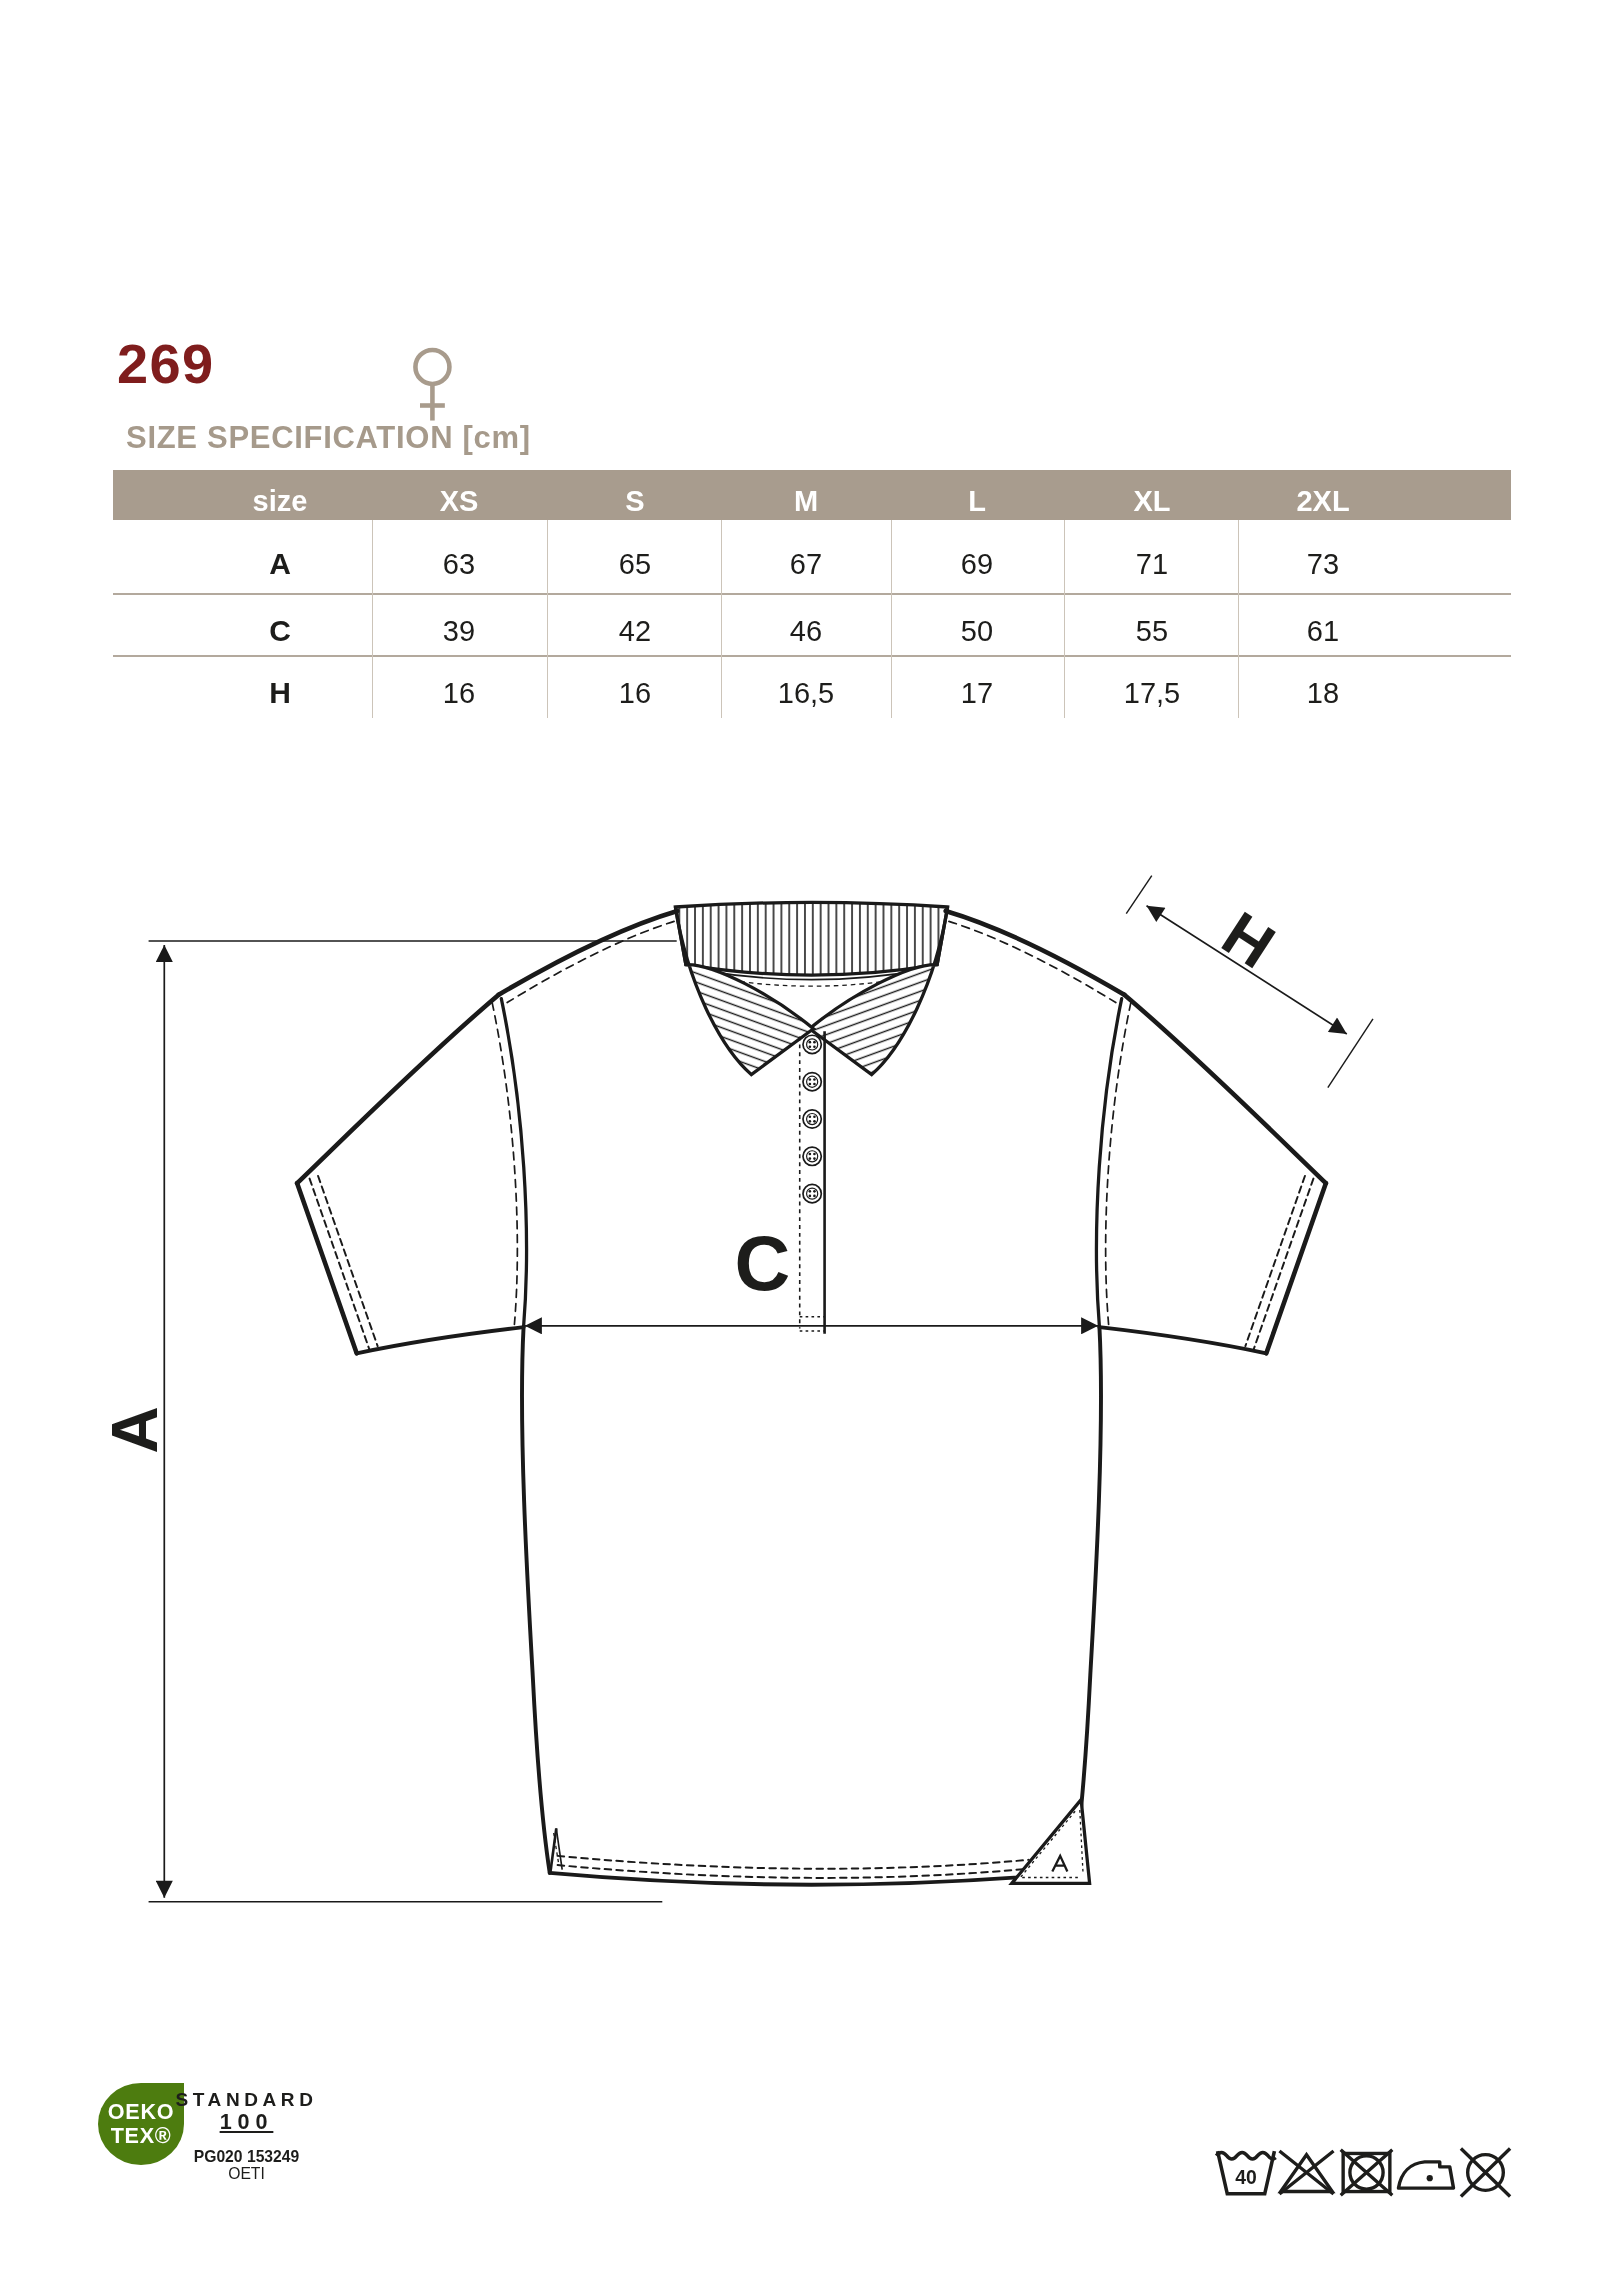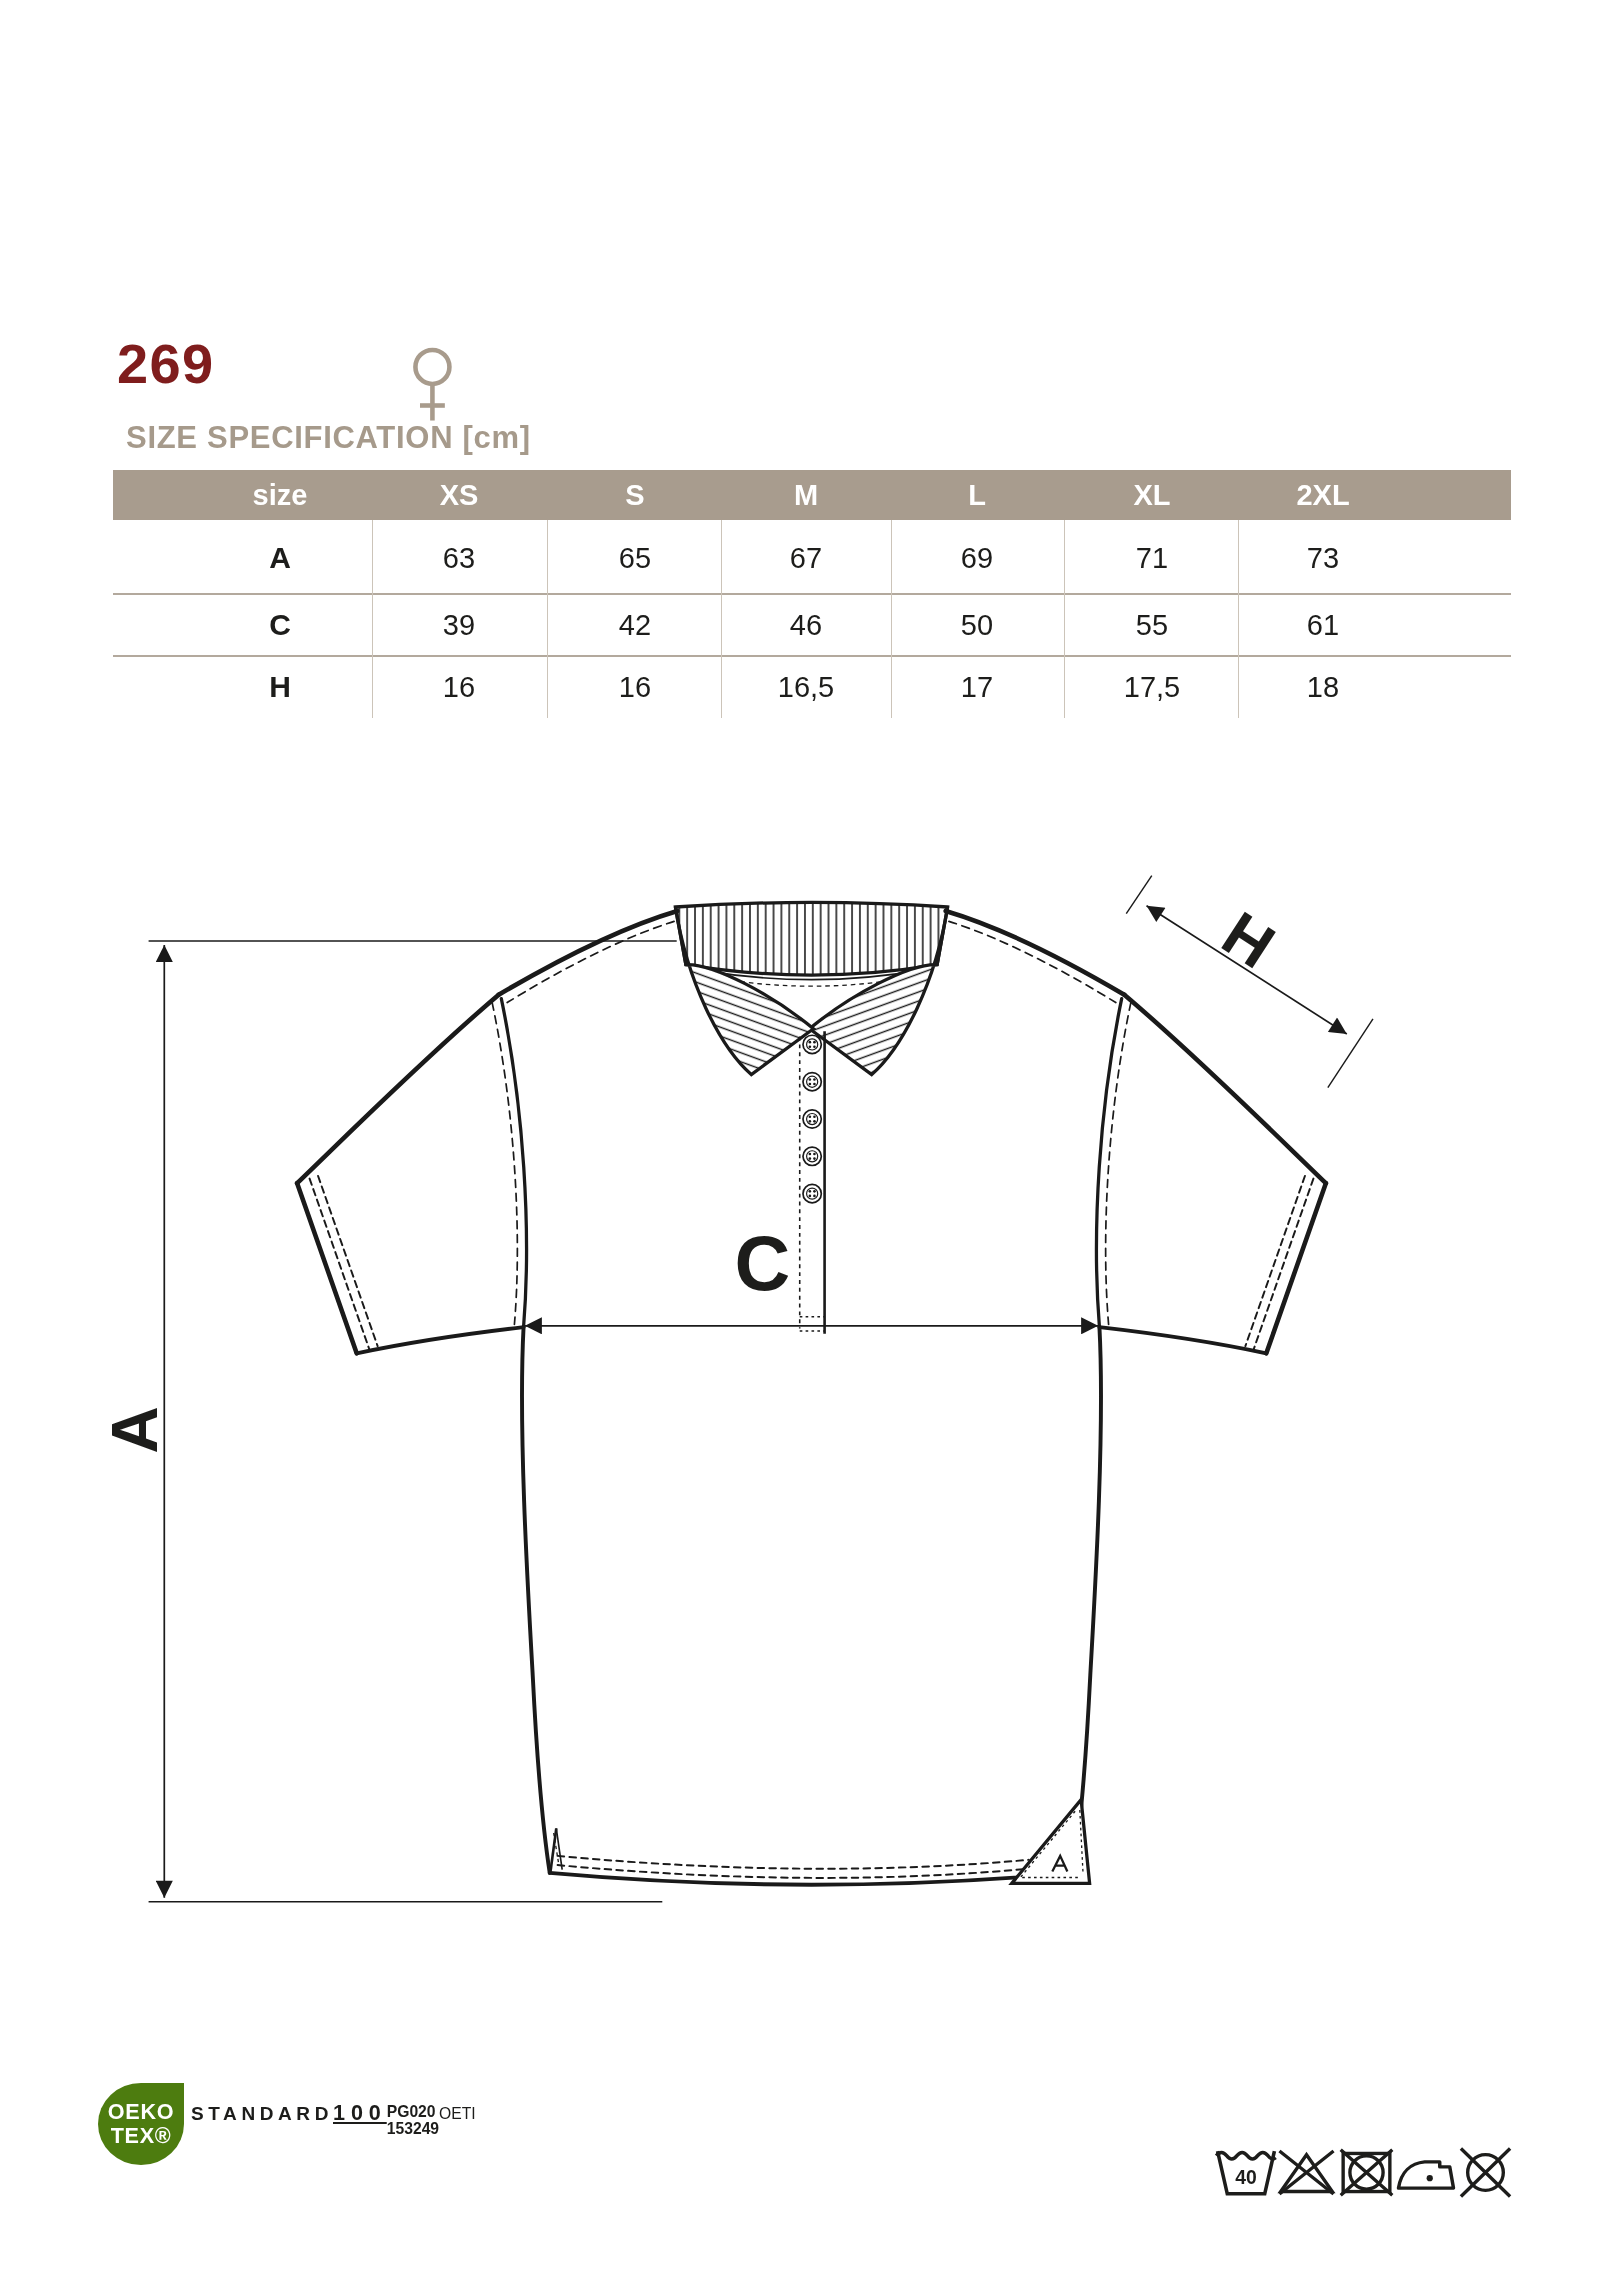--- a/index.html
+++ b/index.html
@@ -8,39 +8,39 @@
 
   
   .product-code{position:absolute;left:117px;top:331px;font-size:56px;font-weight:bold;
                 color:#7f1d1d;letter-spacing:1.3px;}
   .gender-svg{position:absolute;left:401px;top:346px;}
   .section-title{position:absolute;left:126px;top:420px;margin:0;font-size:31px;font-weight:bold;
                  color:#a69a8b;letter-spacing:0.7px;}
 
   
   .thead-bar{position:absolute;left:113px;top:470px;width:1398px;height:50px;background:#a89c8e;}
-  .tcell{position:absolute;transform:translate(-50%,-50%);white-space:nowrap;}
+  .tcell{position:absolute;transform:translate(-50%,-50%);white-space:nowrap;margin-top:6px;}
   .th{font-size:29px;font-weight:bold;color:#ffffff;}
   .rowlab{font-size:30px;font-weight:bold;color:#1d1d1b;}
   .tval{font-size:29px;font-weight:500;color:#1d1d1b;}
   .hdiv{position:absolute;left:113px;width:1398px;height:2px;background:#b3a99d;}
   .vdiv{position:absolute;top:520px;height:198px;width:1.3px;background:#ccc4b9;}
 
   .note{position:absolute;left:113px;top:732px;width:1398px;text-align:center;
         font-family:"Liberation Serif",serif;font-style:italic;font-size:26px;color:#1d1d1b;}
 
   
   .shirt-svg{position:absolute;left:0;top:0;}
 
   
   .oeko-shape{position:absolute;left:98px;top:2083px;width:86px;height:82px;background:#4d7c0f;
               border-radius:50%;border-top-right-radius:0;display:flex;flex-direction:column;
               align-items:center;justify-content:center;}
   .oeko-shape span{color:#ffffff;font-weight:bold;font-size:21.6px;line-height:23.6px;letter-spacing:0.7px;}
-  .oeko-text{position:absolute;left:191px;top:2089px;width:111px;display:flex;flex-direction:row;
+  .oeko-text{position:absolute;left:191px;top:2089px;width:111px;display:flex;flex-direction:column;
              align-items:center;}
   .oeko-std{font-size:19px;font-weight:bold;letter-spacing:4.6px;line-height:21px;}
   .oeko-100{font-size:21.6px;font-weight:bold;letter-spacing:5.9px;line-height:23.6px;text-decoration:underline;}
   .oeko-code{margin-top:14.4px;font-size:15.7px;font-weight:bold;line-height:17px;}
   .oeko-inst{font-size:15.7px;font-weight:normal;line-height:17px;}
 
   
   .care-row{position:absolute;left:1215px;top:2147px;width:300px;height:51px;
             display:flex;justify-content:space-between;align-items:flex-start;}
 </style>

